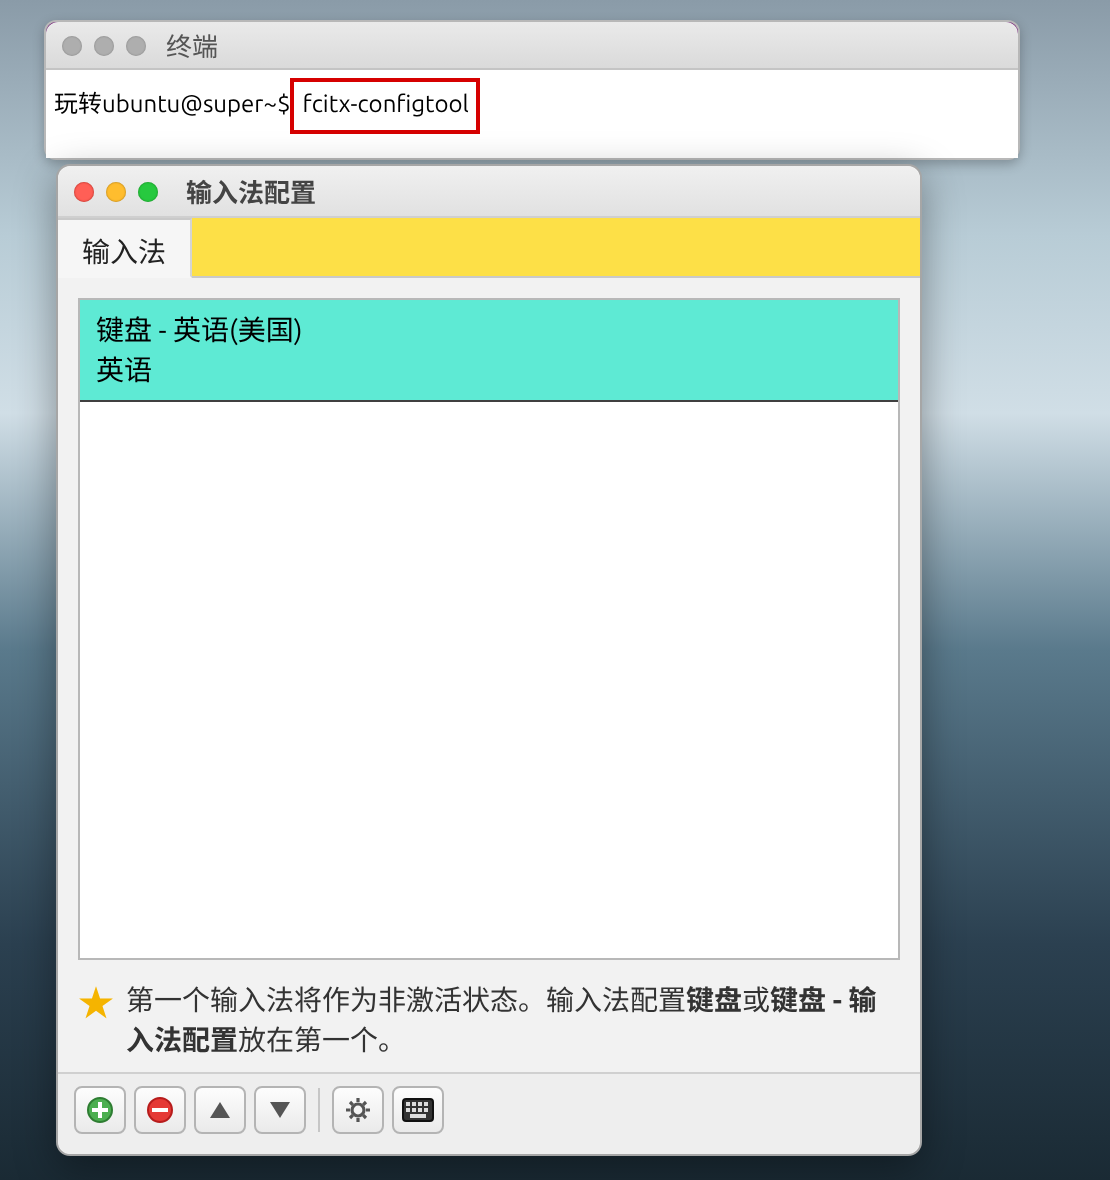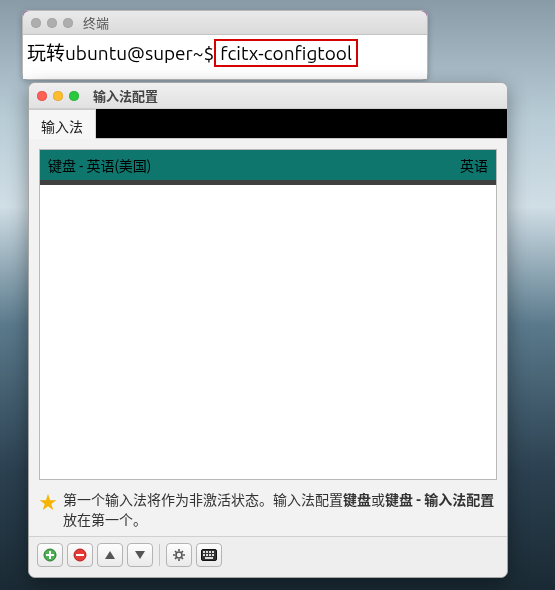--- a/index.html
+++ b/index.html
@@ -3,72 +3,72 @@
 <meta charset="utf-8">
 <style>
   * { box-sizing: border-box; margin: 0; padding: 0; font-family: "Ubuntu", "Noto Sans CJK SC", sans-serif; }
   body {
     width: 555px; height: 590px;
     background: linear-gradient(180deg,#8a9ba8 0%,#b8ccd6 20%,#d0dee6 35%,#5a7a8c 55%,#2b4050 80%,#1a2a34 100%);
     position: relative; overflow: hidden;
   }
   
   .term {
-    position: absolute; left: 22px; top: 10px; width: 406px; height: 70px;
+    position: absolute; left: 22px; top: 10px; width: 488px; height: 70px;
     background: #701a75; border: 1px solid #b8b8b8; border-radius: 6px;
     box-shadow: 0 2px 6px rgba(0,0,0,.25);
   }
   .term .titlebar {
     height: 24px; background: linear-gradient(#eaeaea,#dadada);
     border-bottom: 1px solid #c4c4c4; display: flex; align-items: center;
     padding: 0 8px; border-radius: 6px 6px 0 0; font-size: 13px; color:#555;
   }
   .traffic { display:flex; gap:6px; margin-right:10px; }
   .dot { width:10px; height:10px; border-radius:50%; background:#aeaeae; box-shadow: inset 0 0 1px rgba(0,0,0,.3); }
   .term-content {
     background:#fff; height:44px; font-family: "DejaVu Sans Mono","Ubuntu Mono",monospace;
-    font-size:19px; padding:4px 4px; color:#000; line-height:22px;
+    font-size:12px; padding:4px 4px; color:#000; line-height:22px;
   }
   .red-box { border: 2px solid #d60000; padding:1px 4px; display:inline-block; }
 
   
   .win {
-    position:absolute; left:28px; top:82px; width:480px; height:496px;
+    position:absolute; left:28px; top:82px; width:433px; height:496px;
     background:#f2f2f2; border:1px solid #a6a6a6; border-radius:7px;
     box-shadow: 0 6px 20px rgba(0,0,0,.38);
     display:flex; flex-direction:column;
   }
   .win .titlebar {
     height:26px; background: linear-gradient(#f0f0f0,#e1e1e1);
     border-bottom:1px solid #cfcfcf; border-radius:7px 7px 0 0;
     display:flex; align-items:center; padding:0 8px; font-size:13px; font-weight:bold; color:#444;
   }
   .titlebar .title { margin-left:4px; }
   .dot.r{background:#ff5f56;box-shadow:inset 0 0 1px #9a1b12;}
   .dot.y{background:#ffbd2e;box-shadow:inset 0 0 1px #9a6b12;}
   .dot.g{background:#27c93f;box-shadow:inset 0 0 1px #127a1b;}
 
   .tabs {
-    display:flex; background:#000000; border-bottom:1px solid #c9c9c9;
+    display:flex; background:#fde047; border-bottom:1px solid #c9c9c9;
     height:30px; font-size:14px;
   }
   .tab {
     padding:6px 12px; color:#666; cursor:pointer; border-right:1px solid #d4d4d4;
   }
   .tab.active {
     background:#f6f6f6; color:#222; border-bottom:1px solid #f6f6f6;
     margin-bottom:-1px; border-top:1px solid #c9c9c9;
   }
 
   .list-box {
     margin:10px; border:1px solid #b8b8b8; background:#fff; flex:1;
     font-size:14px; overflow:auto;
   }
   .row { display:flex; justify-content:space-between; padding:5px 8px; }
-  .head { background:#0f766e; border-bottom:5px solid #404040;}
+  .head { background:#5eead4; border-bottom:1px solid #404040;flex-direction:column;}
   .sel { background:#1a6fd8; color:#fff; }
 
   .hint {
     display:flex; align-items:flex-start; gap:6px; padding:0 10px 6px 10px;
     font-size:14px; color:#333; line-height:20px;
   }
   .star{color:#f5b400; font-size:18px; margin-top:2px;}
 
   .toolbar {
     display:flex; gap:4px; padding:6px 8px 10px 8px;

